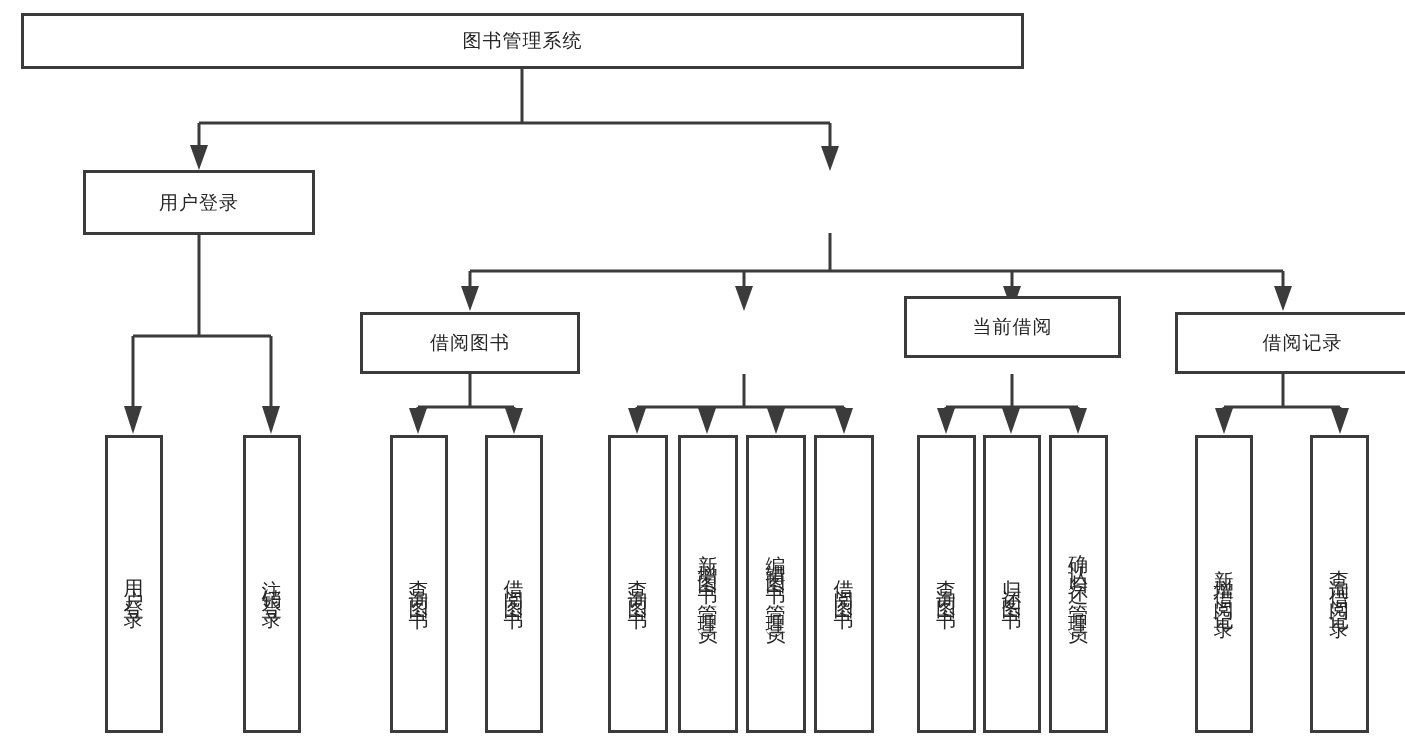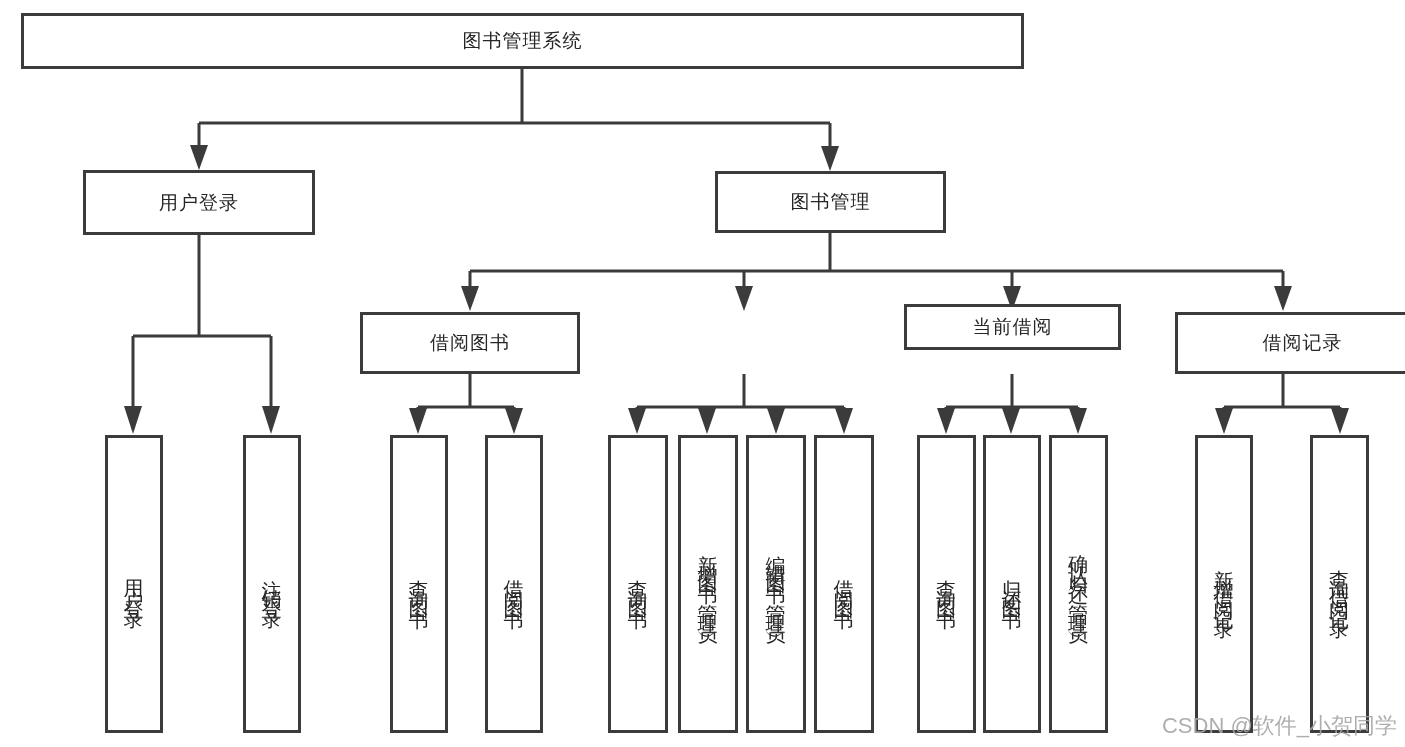--- a/index.html
+++ b/index.html
@@ -113,28 +113,25 @@
     <polygon points="1331,408 1349,408 1340,434"></polygon>
   </svg>
 
   <div class="box" style="left:21px;top:13px;width:1003px;height:56px">
     <span class="hlbl">图书管理系统</span>
   </div>
 
   <div class="box" style="left:83px;top:170px;width:232px;height:65px">
     <span class="hlbl">用户登录</span>
   </div>
-  <div class="box" style="left:715px;top:171px;width:231px;height:62px">
-    <span class="hlbl">图书管理</span>
-  </div>
 
   <div class="box" style="left:360px;top:312px;width:220px;height:62px">
     <span class="hlbl">借阅图书</span>
   </div>
-  <div class="box" style="left:904px;top:304px;width:217px;height:46px">
+  <div class="box" style="left:904px;top:296px;width:217px;height:62px">
     <span class="hlbl">当前借阅</span>
   </div>
   <div class="box" style="left:1175px;top:312px;width:255px;height:62px">
     <span class="hlbl">借阅记录</span>
   </div>
 
   <div class="box" style="left:105px;top:435px;width:58px;height:298px">
     <span class="vlbl">用户登录</span>
   </div>
   <div class="box" style="left:243px;top:435px;width:58px;height:298px">
@@ -171,15 +168,14 @@
     <span class="vlbl">确认归还（管理员）</span>
   </div>
 
   <div class="box" style="left:1195px;top:435px;width:58px;height:298px">
     <span class="vlbl">新增借阅记录</span>
   </div>
   <div class="box" style="left:1310px;top:435px;width:59px;height:298px">
     <span class="vlbl">查询借阅记录</span>
   </div>
 
-  <div class="watermark">CSDN @软件_小贺同学</div>
 
 </div>
 
 </body></html>

